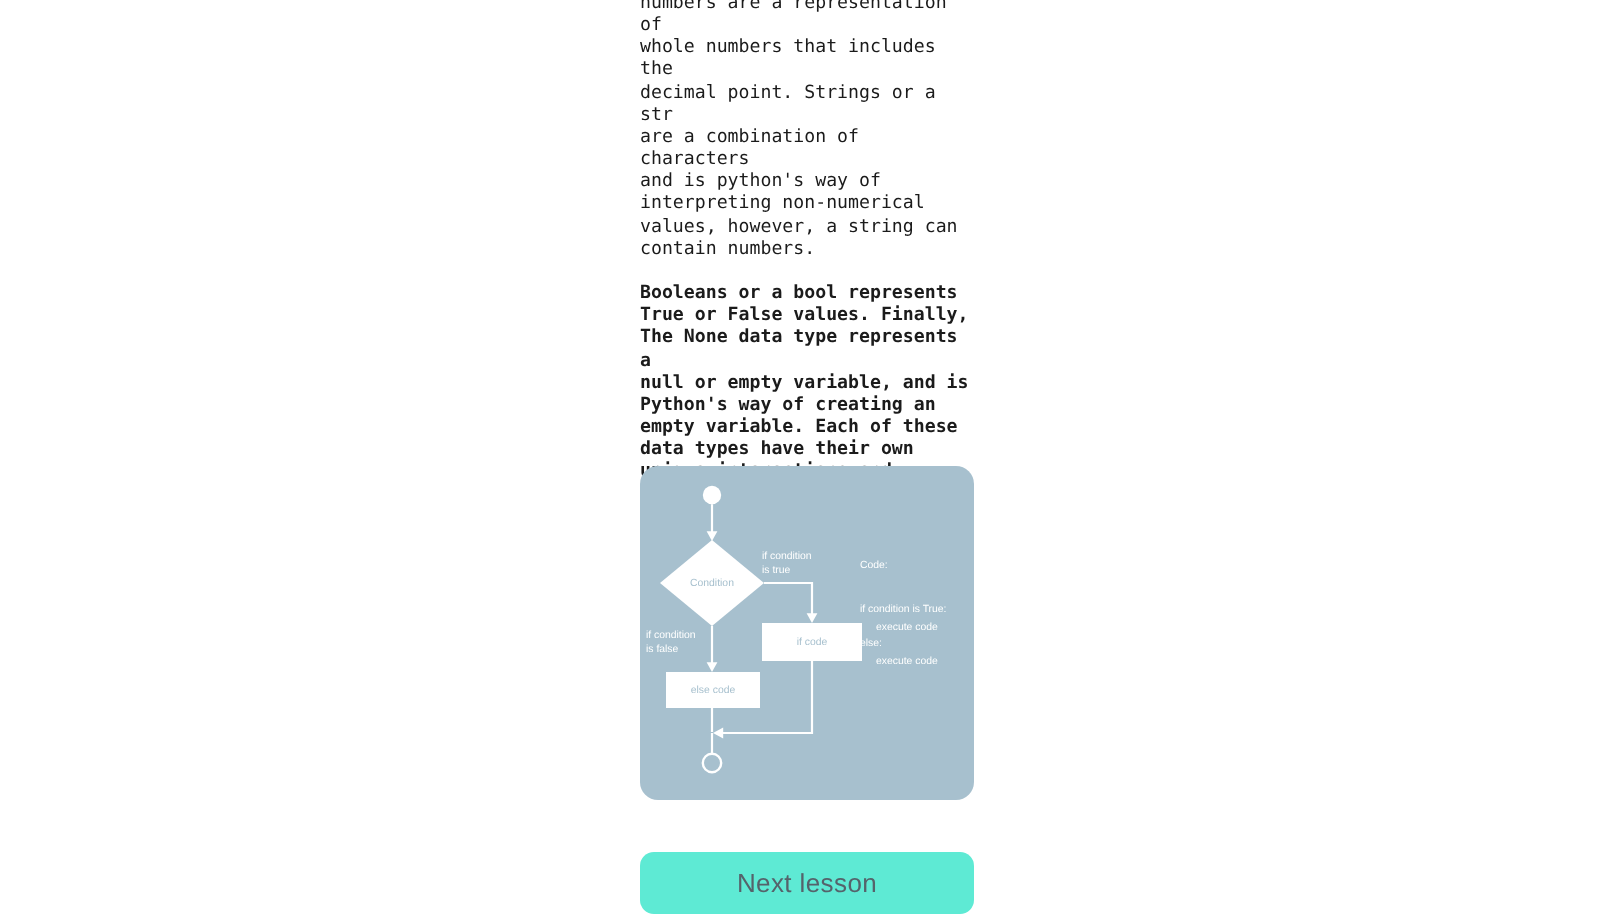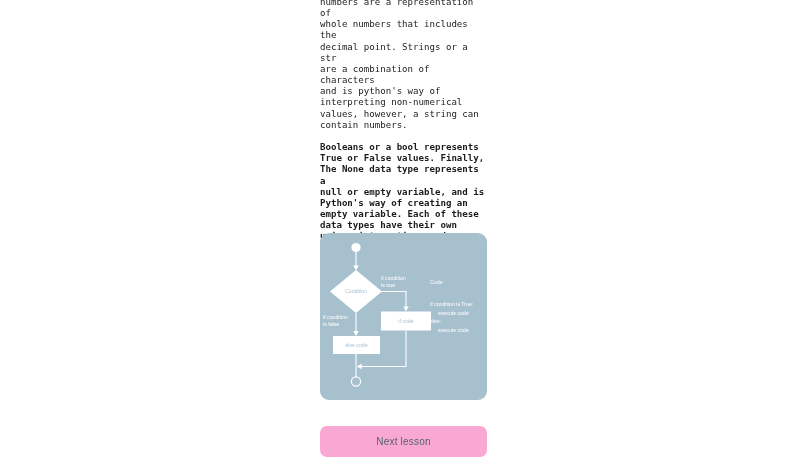--- a/index.html
+++ b/index.html
@@ -93,26 +93,26 @@
     font-size: 5.2px;
   }
 
   
   #next-lesson-button {
     position: absolute;
     left: 320px;
     top: 426px;
     width: 167px;
     height: 31px;
-    background: #f9a8d4;
+    background: #5eead4;
     border: none;
     border-radius: 7px;
     color: #55636b;
     font-family: "Liberation Sans", sans-serif;
-    font-size: 10px;
+    font-size: 13px;
     letter-spacing: 0.2px;
     cursor: pointer;
     padding: 0;
     display: flex;
     align-items: center;
     justify-content: center;
   }
 </style>
 </head>
 <body>

